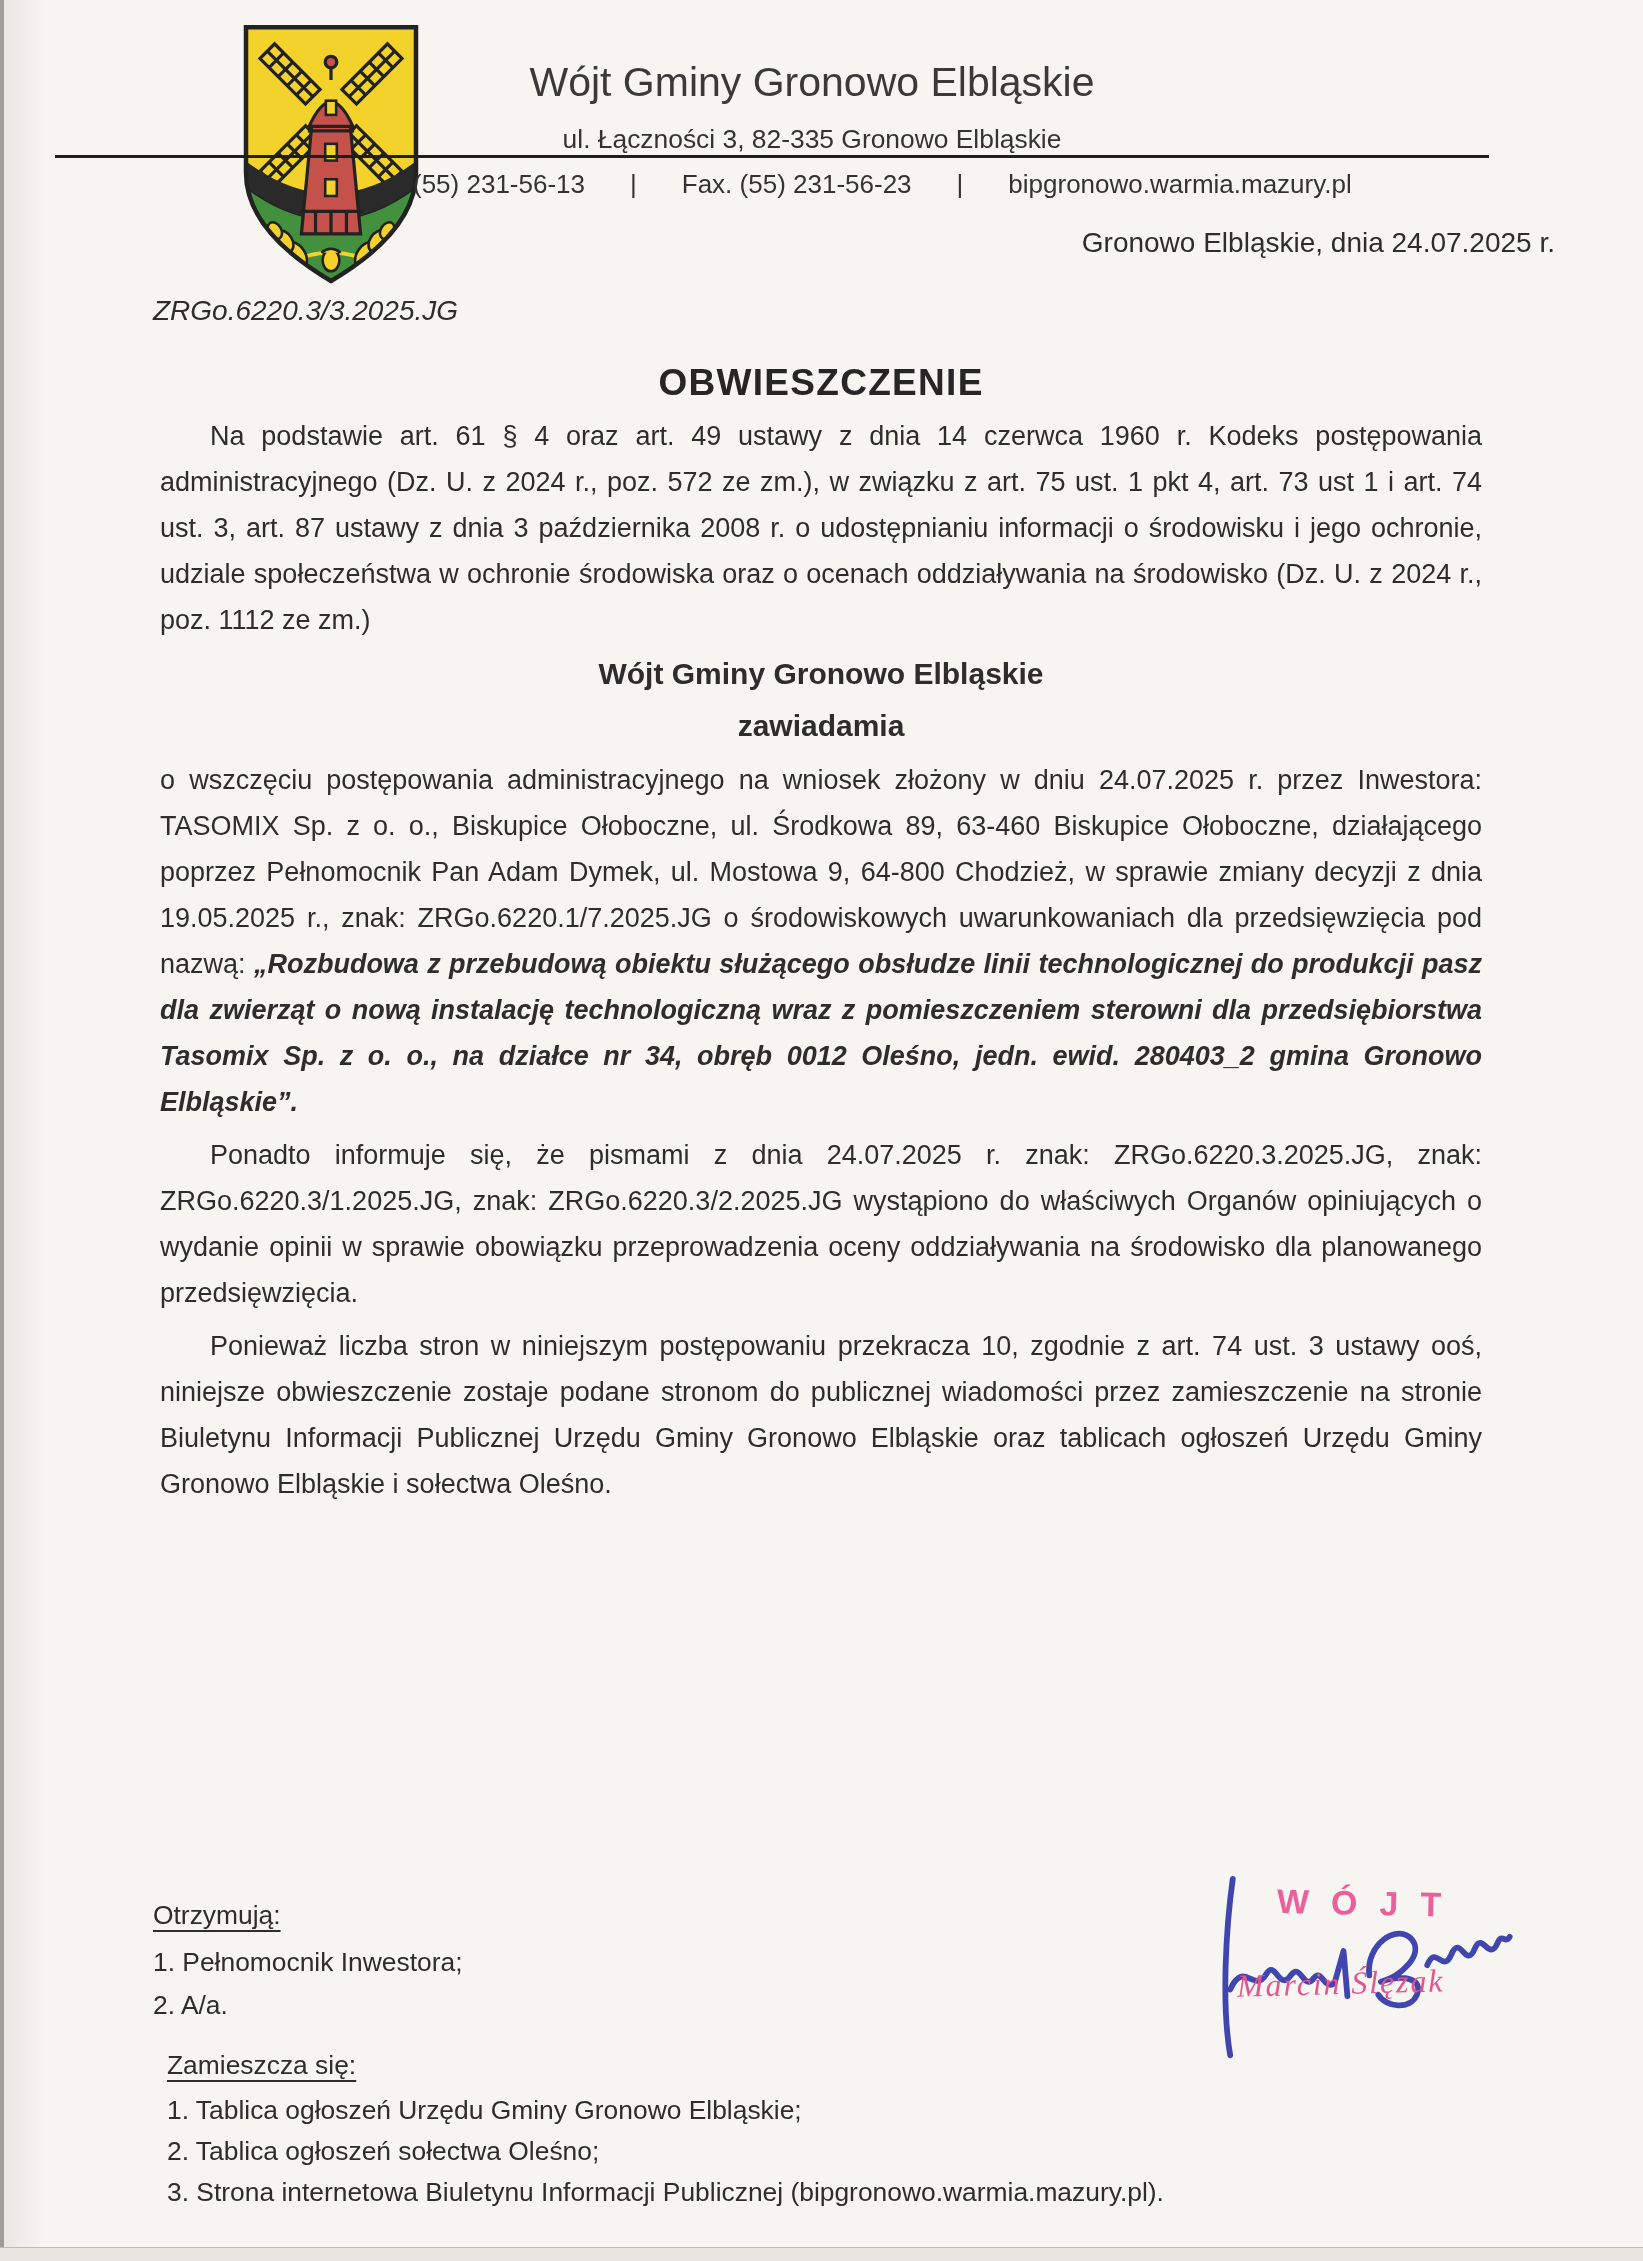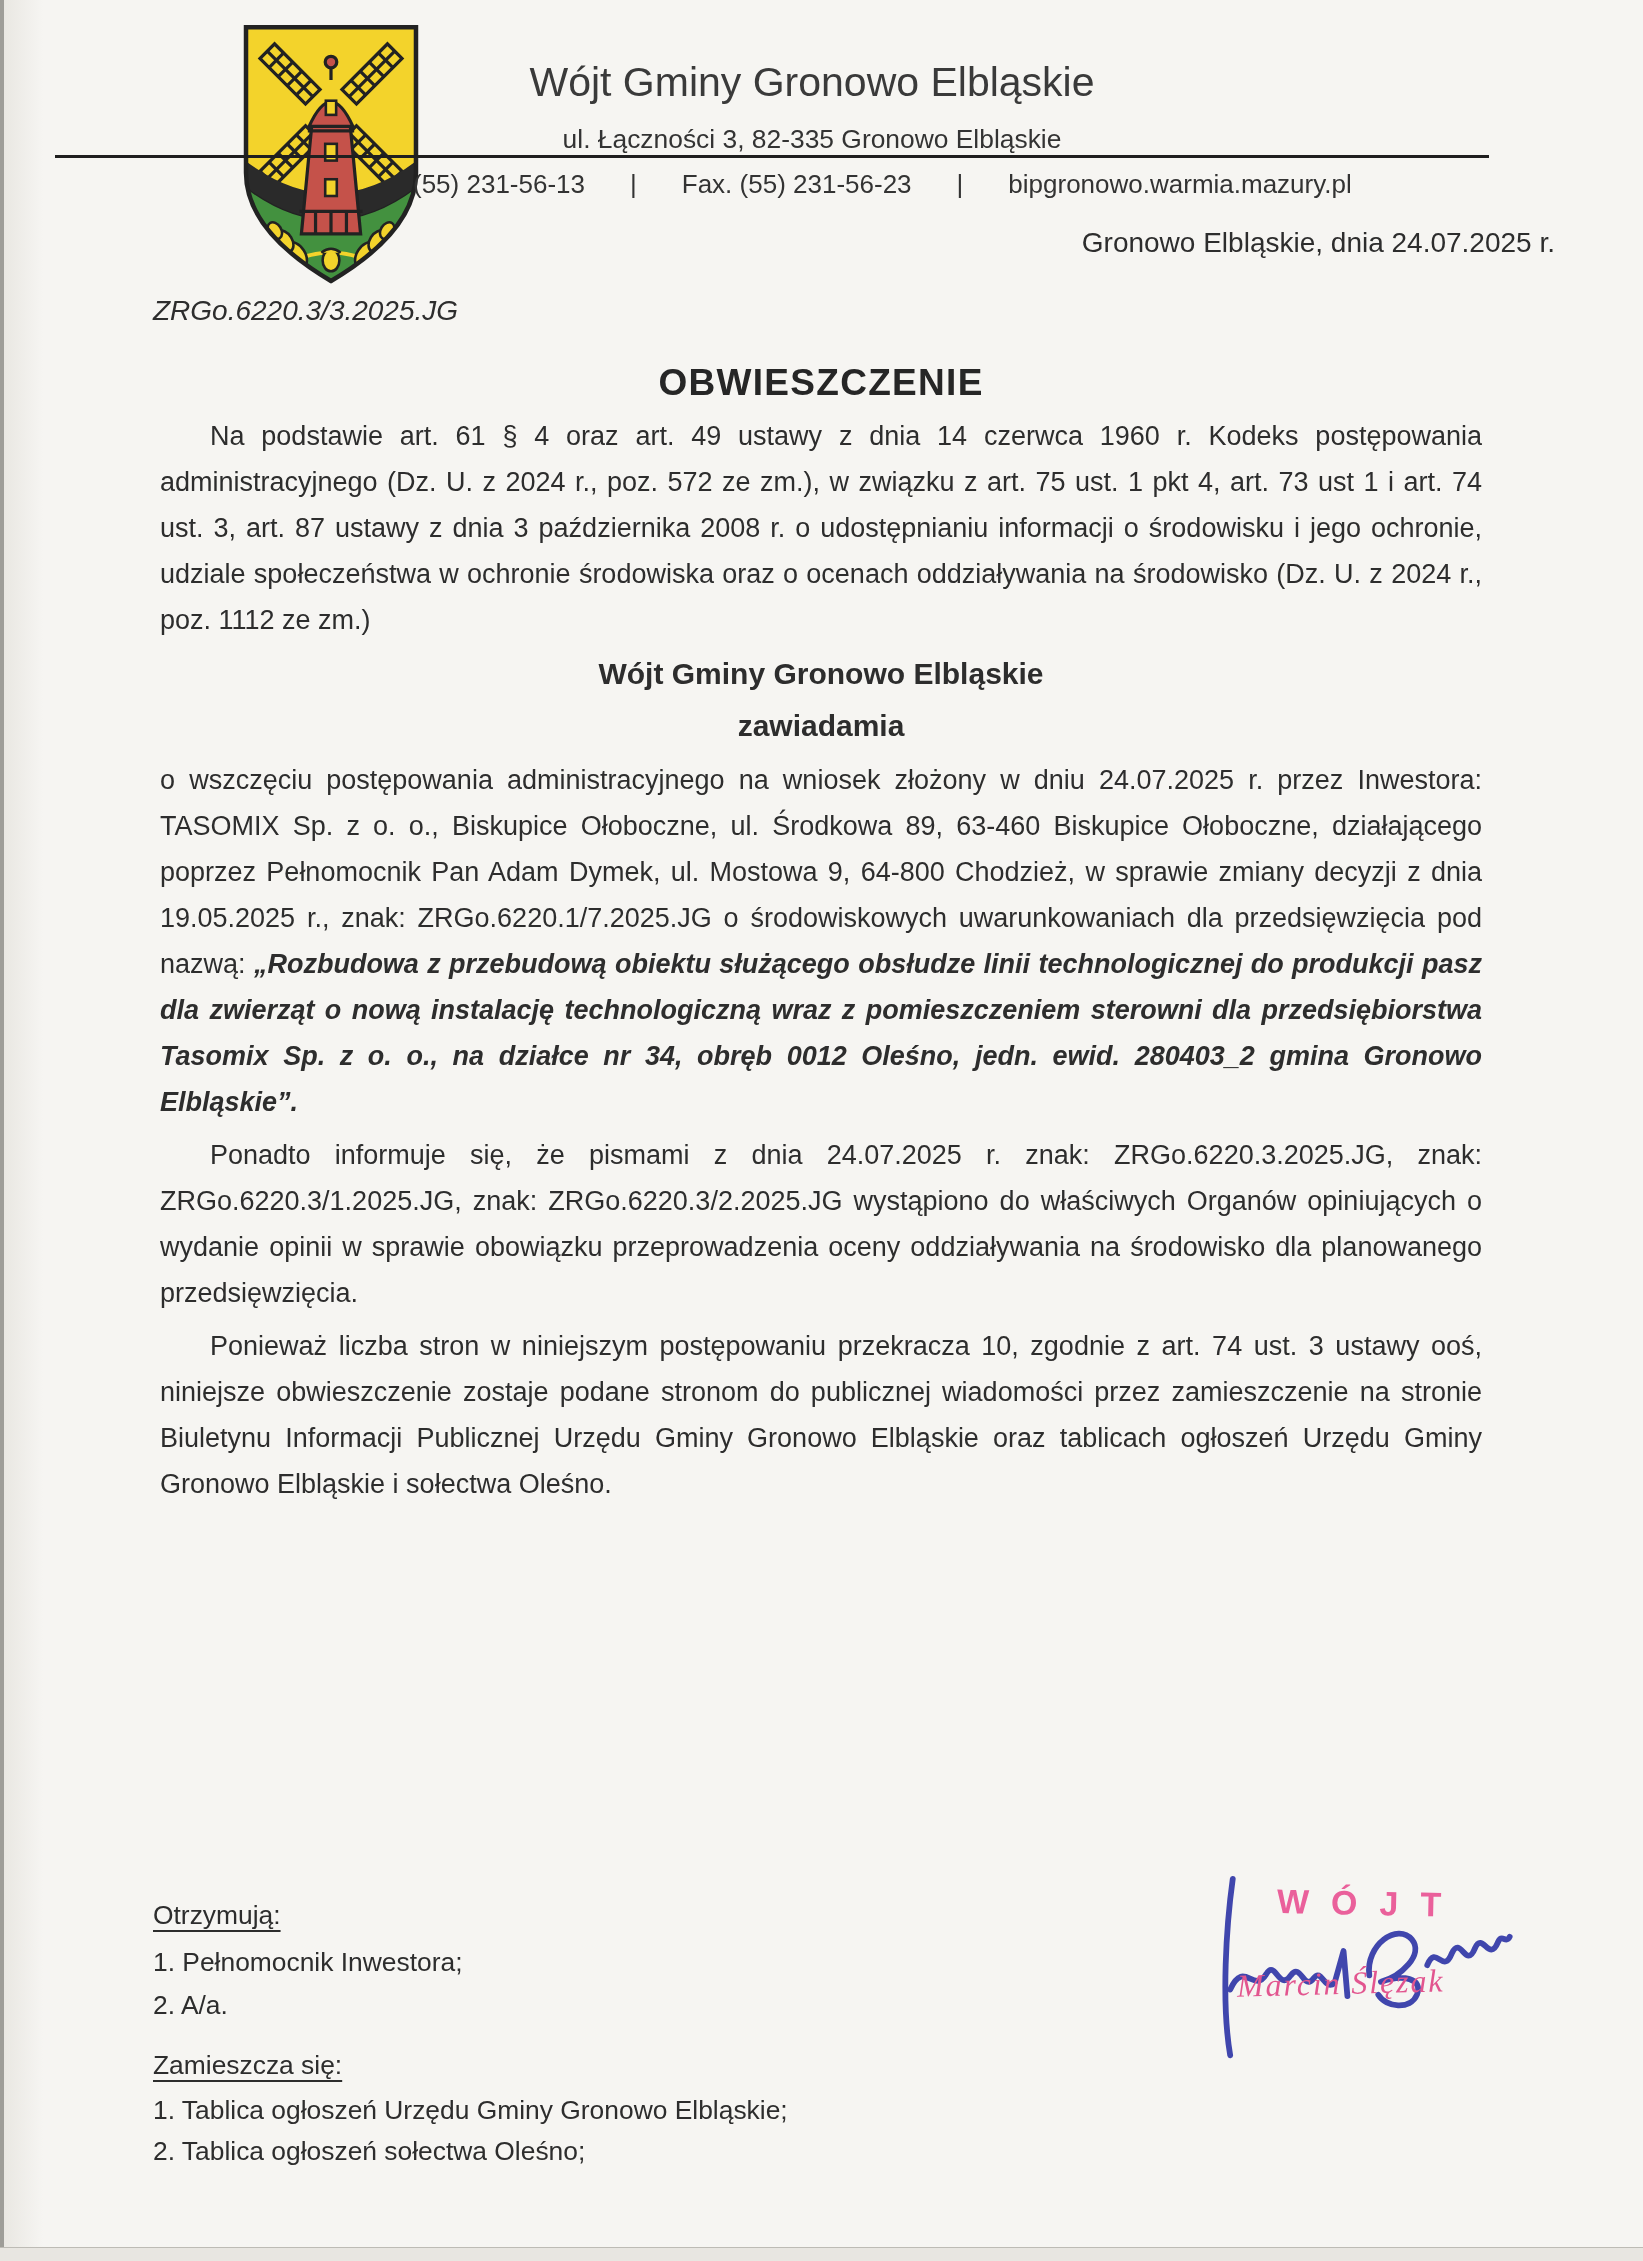--- a/index.html
+++ b/index.html
@@ -32,21 +32,21 @@
   .body{position:absolute;left:153px;top:362px;width:1336px;font-size:27px;line-height:46px;text-align:justify;}
   .body h1{font-size:37px;line-height:41px;text-align:center;margin:0 0 10.3px 0;letter-spacing:1.3px;font-weight:bold;color:#262626;}
   .body p{margin:7px;}
   .indent{text-indent:50px;}
   .subhead{text-align:center;font-weight:bold;font-size:30px;line-height:48px;margin:3.9px 0 2.6px 0;text-indent:0;}
   .project{font-weight:bold;font-style:italic;}
   .pubdate{font-weight:bold;text-decoration:underline;text-decoration-thickness:2.6px;text-underline-offset:5.8px;}
 
   
   .recipients{position:absolute;left:153px;top:1894px;font-size:26.4px;line-height:43px;}
-  .posting{position:absolute;left:153px;top:2045px;font-size:26.4px;line-height:41px;}
+  .posting{position:absolute;left:167px;top:2045px;font-size:26.4px;line-height:41px;}
   .list-label{text-decoration:underline;text-decoration-thickness:1.9px;text-underline-offset:6.4px;margin-bottom:3.9px;}
 
   
   .stamp{position:absolute;left:1207px;top:1867px;width:322px;height:213px;}
   .stamp-title{position:absolute;left:70px;top:17px;font-size:34px;font-weight:bold;letter-spacing:22px;color:#ea609b;transform:rotate(1.2deg);white-space:nowrap;}
   .stamp-name{position:absolute;left:30px;top:98px;font-family:"Liberation Serif",serif;font-style:italic;font-size:32px;letter-spacing:1.9px;color:#e2558f;transform:rotate(-1.5deg);white-space:nowrap;}
   .scribble{position:absolute;left:0;top:0;width:322px;height:213px;}
 </style>
 </head>
 <body>
@@ -177,17 +177,18 @@
         <path d="M342,152 C356,118 366,168 380,134 C394,104 402,160 416,126 C428,98 438,150 452,116 C458,102 464,120 470,108"></path>
       </g>
     </svg>
     <div class="stamp-name">Marcin Ślęzak</div>
   </div>
 
   <div class="posting">
     <div class="list-label">Zamieszcza się:</div>
     <div class="list-item">1. Tablica ogłoszeń Urzędu Gminy Gronowo Elbląskie;</div>
     <div class="list-item">2. Tablica ogłoszeń sołectwa Oleśno;</div>
+    <div class="list-item">3. Strona internetowa Biuletynu Informacji Publicznej (bipgronowo.warmia.mazury.pl).</div>
   </div>
 
   <div class="edge-bottom"></div>
 </div>
 
 
 </body></html>

